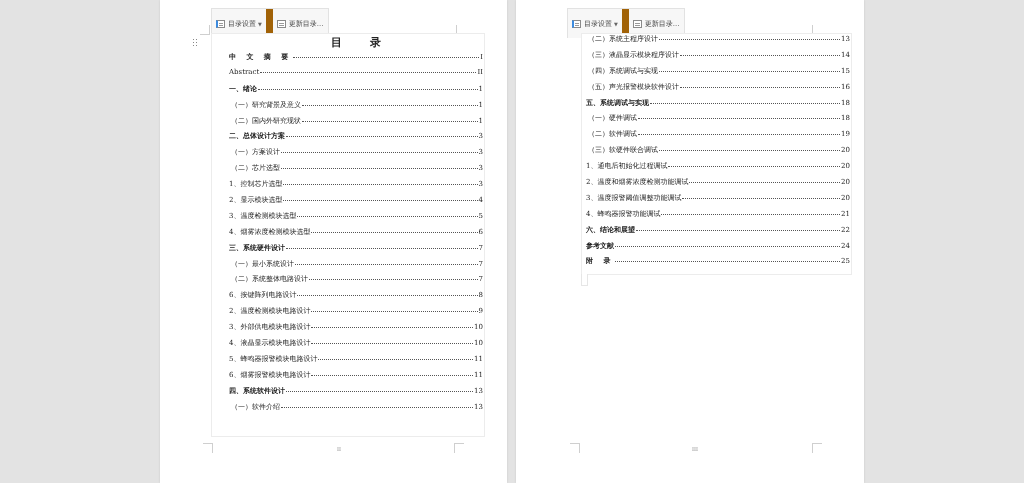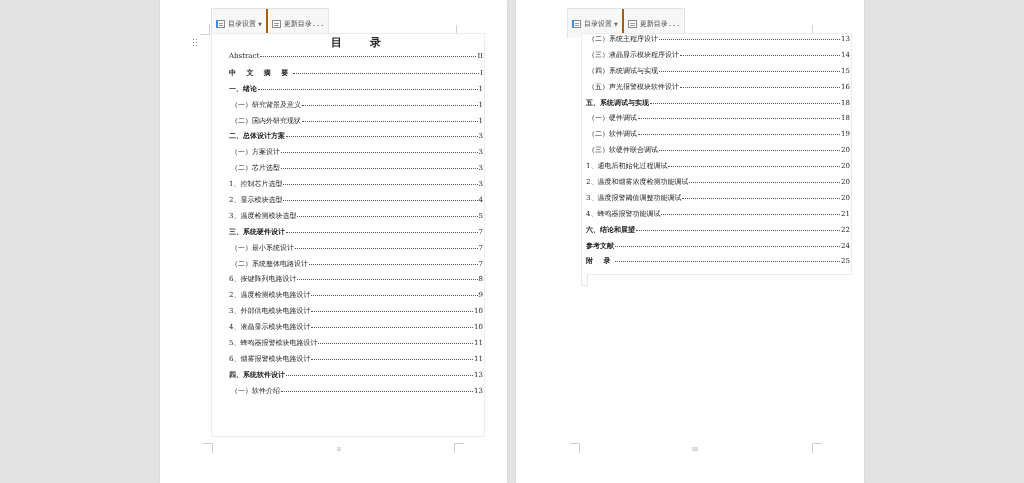--- a/index.html
+++ b/index.html
@@ -18,21 +18,21 @@
     .corner.tr { border-left-width: 1px; border-bottom-width: 1px; }
     .corner.bl { border-right-width: 1px; border-top-width: 1px; }
     .corner.br { border-left-width: 1px; border-top-width: 1px; }
 
     .toc-toolbar {
       position: absolute; top: 8px; height: 30px; display: flex; align-items: center;
       background: #f7f7f7; border: 1px solid #e2e2e2; border-bottom: none;
       font-family: "DejaVu Sans", "Liberation Sans", sans-serif; font-size: 7px; color: #444;
     }
     .tb-btn { display: flex; align-items: center; height: 100%; padding: 0 4px; cursor: pointer; }
-    .tb-btn + .tb-btn { border-left: 2px solid #a16207; font-family: Liberation Mono, monospace; }
+    .tb-btn + .tb-btn { border-left: 7px solid #a16207; }
     .tb-icon { width: 9px; height: 8px; border: 1px solid #8a8a8a; margin-right: 3px; position: relative; background: #fff; }
     .tb-icon.settings { border-left: 2px solid #3b8be0; }
     .tb-icon::after { content: ""; position: absolute; left: 1px; right: 1px; top: 2px; height: 1px; background: #999; box-shadow: 0 2px 0 #999; }
     .tb-caret { font-size: 5px; margin-left: 2px; color: #666; }
 
     .toc-box {
       position: absolute; top: 33px; border: 1px solid #ececec; background: #fff;
     }
     .drag-handle {
       position: absolute; width: 6px; height: 9px;
@@ -86,30 +86,30 @@
     </div>
     <div class="tb-btn">
       <span class="tb-icon"></span>
       <span>更新目录...</span>
     </div>
   </div>
 
   <div class="toc-box" style="left:51px; width:274px; height:404px; padding:0 1px 0 17px;">
     <div class="toc-title">目  录</div>
     <ul class="toc-list" id="toc1">
-        <li class="toc-row lvl3">
-          <span class="label">Abstract</span>
-          <span class="dots"></span>
-          <span class="pg">II</span>
-        </li>
         <li class="toc-row lvl1 spaced">
           <span class="label">中 文 摘 要</span>
           <span class="dots"></span>
           <span class="pg">I</span>
         </li>
+        <li class="toc-row lvl3">
+          <span class="label">Abstract</span>
+          <span class="dots"></span>
+          <span class="pg">II</span>
+        </li>
         <li class="toc-row lvl1">
           <span class="label">一、绪论</span>
           <span class="dots"></span>
           <span class="pg">1</span>
         </li>
         <li class="toc-row lvl2">
           <span class="label">（一）研究背景及意义</span>
           <span class="dots"></span>
           <span class="pg">1</span>
         </li>
@@ -140,20 +140,25 @@
         </li>
         <li class="toc-row lvl3">
           <span class="label">2、显示模块选型</span>
           <span class="dots"></span>
           <span class="pg">4</span>
         </li>
         <li class="toc-row lvl3">
           <span class="label">3、温度检测模块选型</span>
           <span class="dots"></span>
           <span class="pg">5</span>
+        </li>
+        <li class="toc-row lvl3">
+          <span class="label">4、烟雾浓度检测模块选型</span>
+          <span class="dots"></span>
+          <span class="pg">6</span>
         </li>
         <li class="toc-row lvl1">
           <span class="label">三、系统硬件设计</span>
           <span class="dots"></span>
           <span class="pg">7</span>
         </li>
         <li class="toc-row lvl2">
           <span class="label">（一）最小系统设计</span>
           <span class="dots"></span>
           <span class="pg">7</span>

